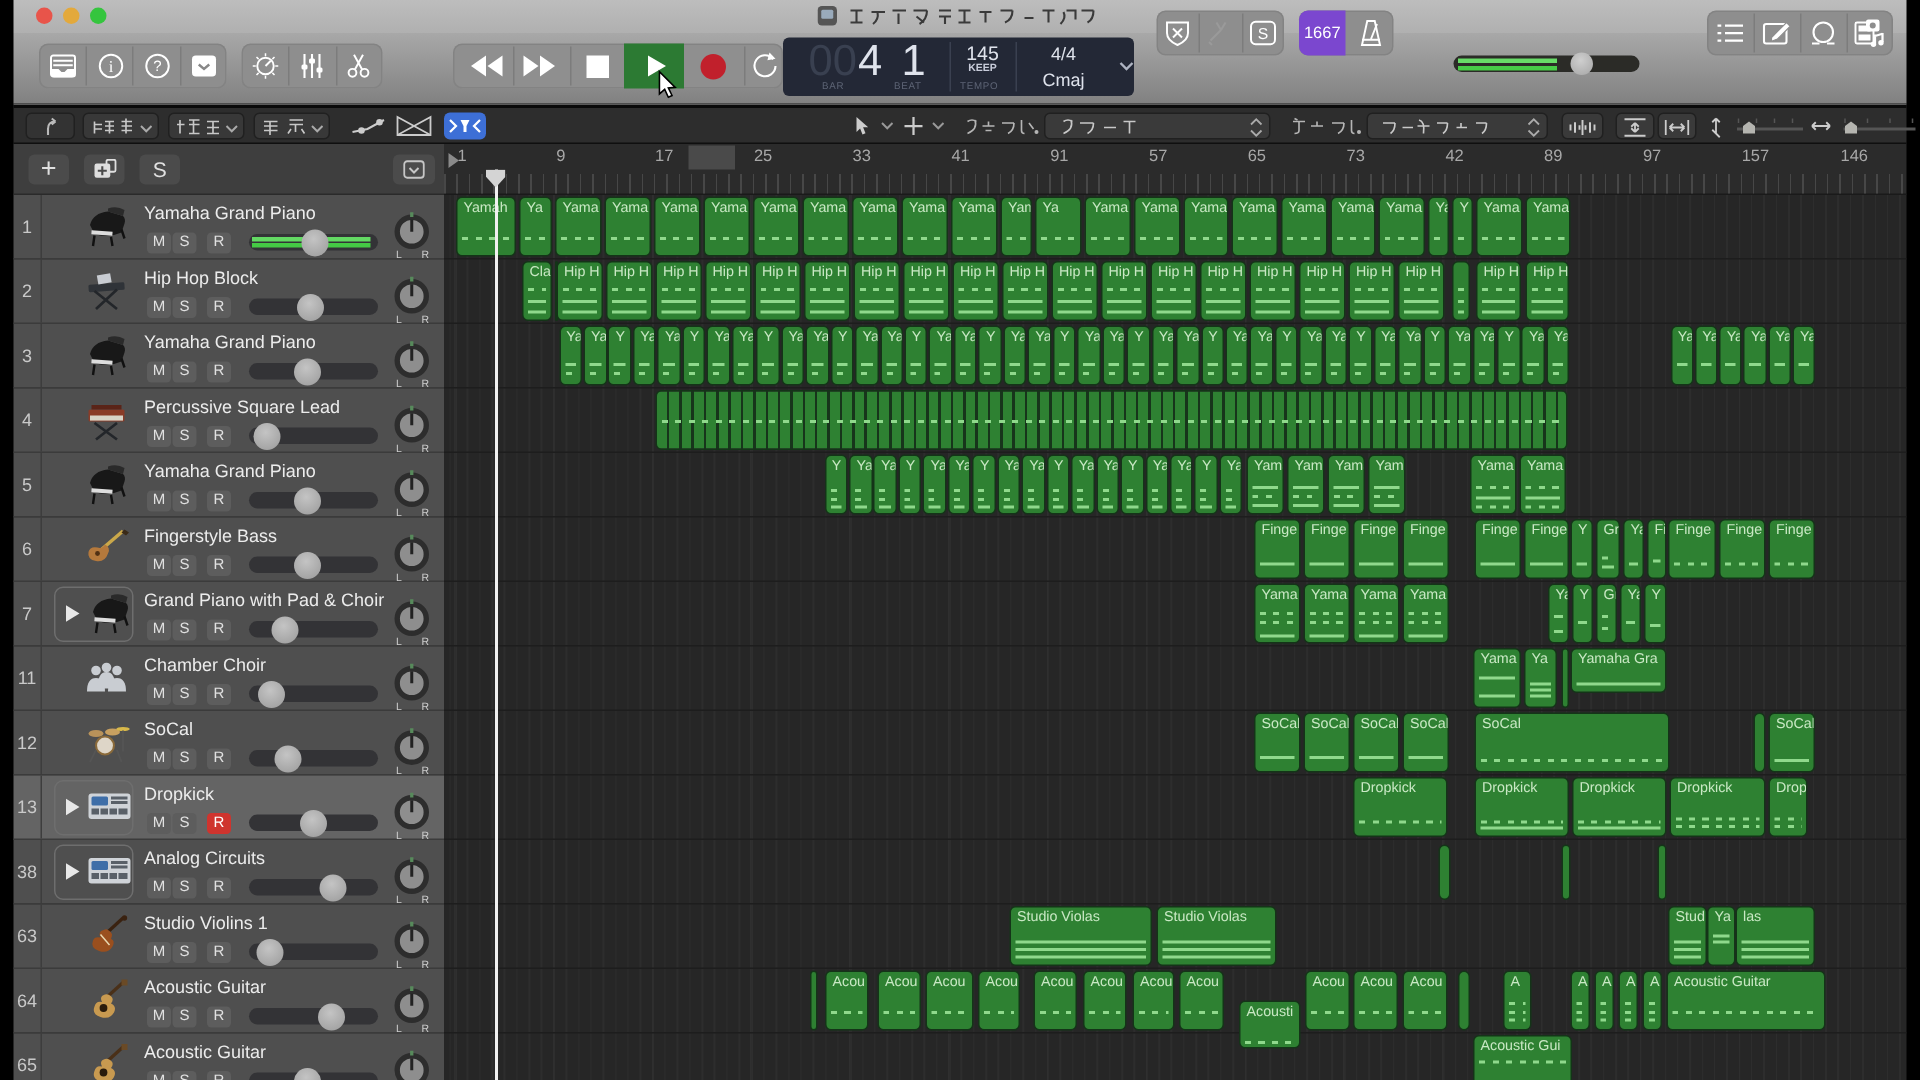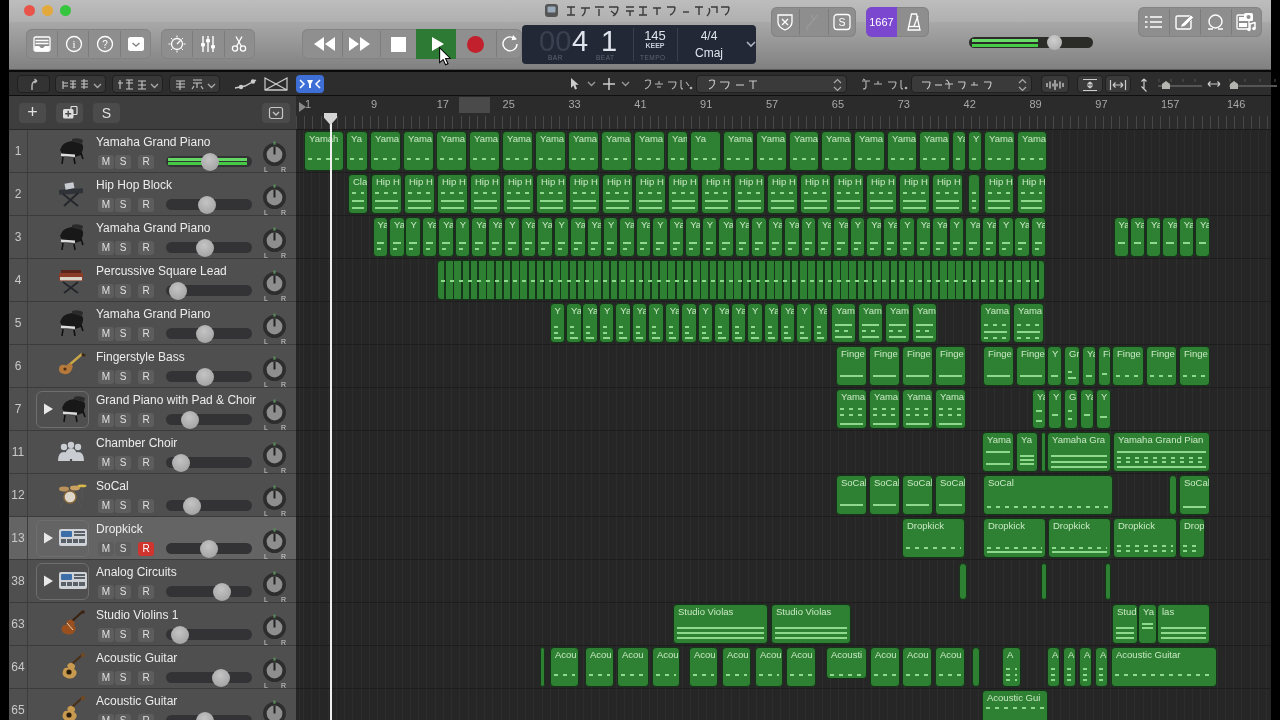--- a/index.html
+++ b/index.html
@@ -1475,31 +1475,24 @@
         <div class="noteline" style="top:18px"></div>
         <div class="noteline" style="top:30px"></div>
       </div>
       <div class="reg" style="left:720.0px;top:302px;width:22.0px;height:40px">
         <span>Ya</span>
         <div class="noteline" style="top:22px"></div>
         <div class="noteline" style="top:26px"></div>
         <div class="noteline" style="top:30px"></div>
       </div>
       <div class="reg" style="left:745.0px;top:302px;width:5.0px;height:40px"></div>
-      <div class="reg" style="left:751.0px;top:302px;width:64.0px;height:40px">
+      <div class="reg" style="left:751.0px;top:302px;width:64.0px;height:30px">
         <span>Yamaha Gra</span>
         <div class="noteline" style="top:22px"></div>
         <div class="noteline" style="top:28px"></div>
-        <div class="noteline" style="top:33px"></div>
-      </div>
-      <div class="reg" style="left:817.0px;top:302px;width:97.0px;height:40px">
-        <span>Yamaha Grand Pian</span>
-        <div class="noteline" style="top:18px"></div>
-        <div class="notedash" style="top:24px"></div>
-        <div class="notedash" style="top:28px"></div>
         <div class="noteline" style="top:33px"></div>
       </div>
       <div class="reg" style="left:540.0px;top:345px;width:31.0px;height:40px">
         <span>SoCal</span>
         <div class="noteline" style="top:28px"></div>
       </div>
       <div class="reg" style="left:573.0px;top:345px;width:31.0px;height:40px">
         <span>SoCal</span>
         <div class="noteline" style="top:28px"></div>
       </div>
@@ -1608,21 +1601,21 @@
         <div class="notedash" style="top:26px"></div>
       </div>
       <div class="reg" style="left:459.0px;top:517px;width:28.0px;height:40px">
         <span>Acou</span>
         <div class="notedash" style="top:26px"></div>
       </div>
       <div class="reg" style="left:490.0px;top:517px;width:30.0px;height:40px">
         <span>Acou</span>
         <div class="notedash" style="top:26px"></div>
       </div>
-      <div class="reg" style="left:530.0px;top:517px;width:41.0px;height:32px">
+      <div class="reg" style="left:530.0px;top:537px;width:41.0px;height:32px">
         <span>Acousti</span>
         <div class="notedash" style="top:26px"></div>
       </div>
       <div class="reg" style="left:574.0px;top:517px;width:30.0px;height:40px">
         <span>Acou</span>
         <div class="notedash" style="top:26px"></div>
       </div>
       <div class="reg" style="left:606.0px;top:517px;width:30.0px;height:40px">
         <span>Acou</span>
         <div class="notedash" style="top:26px"></div>

